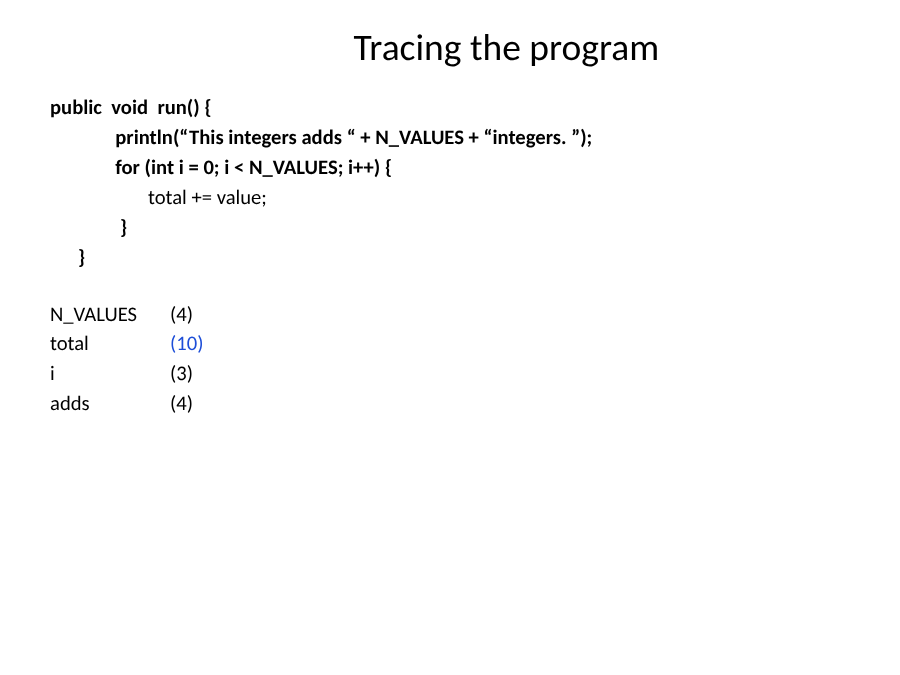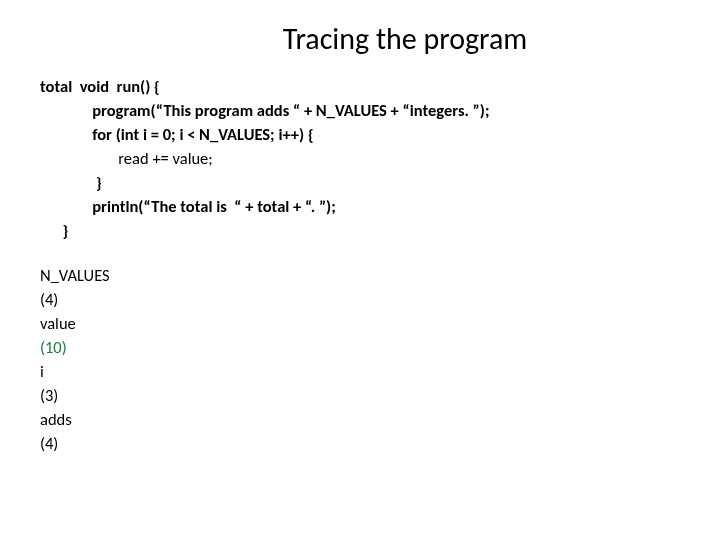--- a/index.html
+++ b/index.html
@@ -38,55 +38,53 @@
     white-space: pre;
   }
   .trace-block {
     margin-left: 40px;
     margin-top: 22px;
     font-size: 16.5px;
     line-height: 1.45;
   }
   .trace-row {
     display: flex;
-    flex-direction: column;
   }
   .trace-label {
     width: 96px;
   }
   .trace-value {
   }
   .red {
-    color: #15803d;
+    color: #1d4ed8;
   }
 </style>
 </head>
 <body>
 
 <div class="slide">
 
   <div class="title">Tracing the program</div>
 
   <div class="code-block">
-    <div class="code-line bold">total  void  run() {</div>
-    <div class="code-line bold">              program(“This program adds “ + N_VALUES + “integers. ”);</div>
+    <div class="code-line bold">public  void  run() {</div>
+    <div class="code-line bold">              println(“This integers adds “ + N_VALUES + “integers. ”);</div>
     <div class="code-line bold">              for (int i = 0; i &lt; N_VALUES; i++) {</div>
-    <div class="code-line">                     read += value;</div>
+    <div class="code-line">                     total += value;</div>
     <div class="code-line bold">               }</div>
-    <div class="code-line bold">              println(“The total is  “ + total + “. ”);</div>
     <div class="code-line bold">      }</div>
   </div>
 
   <div class="trace-block">
     <div class="trace-row">
       <div class="trace-label">N_VALUES</div>
       <div class="trace-value">(4)</div>
     </div>
     <div class="trace-row">
-      <div class="trace-label">value</div>
+      <div class="trace-label">total</div>
       <div class="trace-value red">(10)</div>
     </div>
     <div class="trace-row">
       <div class="trace-label">i</div>
       <div class="trace-value">(3)</div>
     </div>
     <div class="trace-row">
       <div class="trace-label">adds</div>
       <div class="trace-value">(4)</div>
     </div>

